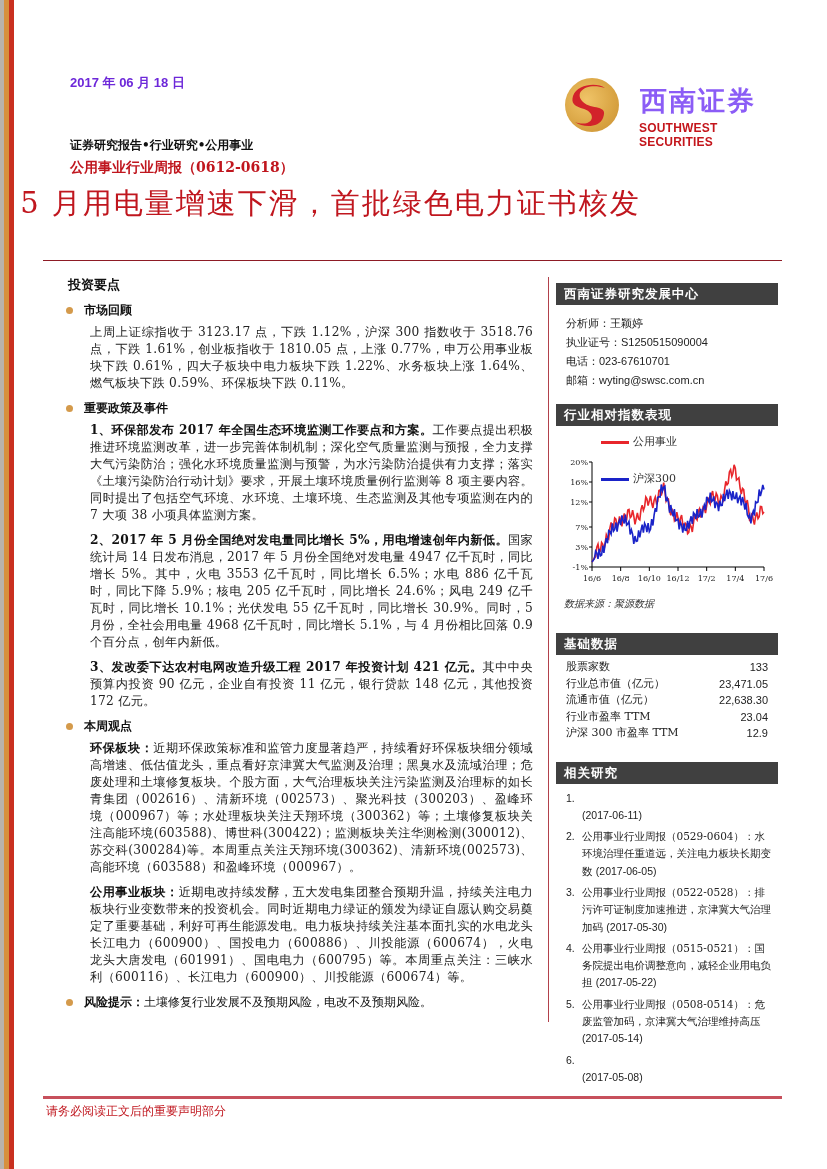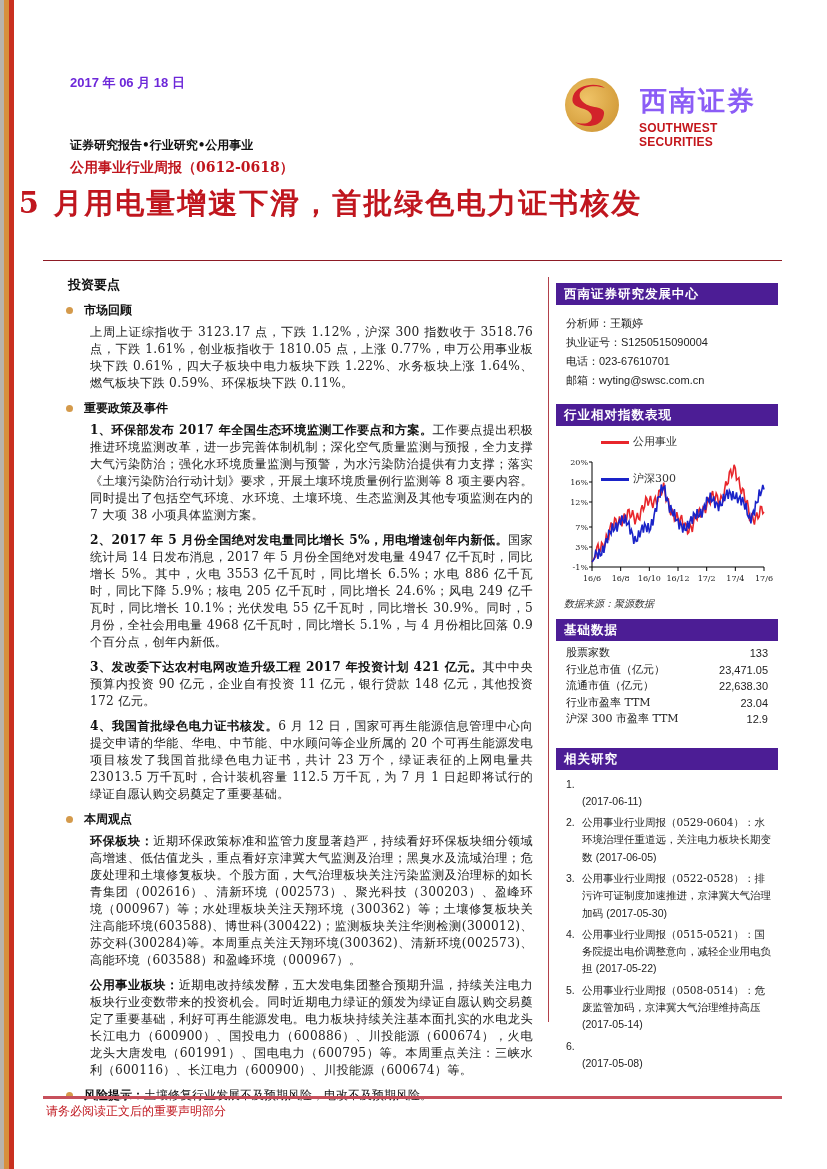--- a/index.html
+++ b/index.html
@@ -9,35 +9,35 @@
     background:linear-gradient(90deg,#b9b3ad 0,#b9b3ad 4px,#d7903e 4px,#d7903e 9px,#c9301f 9px,#c9301f 14px); }
   .hdr { position:absolute; left:70px; top:74px; }
   .hdr-date { font-family:"Liberation Sans", sans-serif; font-weight:bold; font-size:13px; color:#6d28d9; height:22px; }
   .hdr-cat { font-weight:bold; font-size:12px; color:#111; height:22px;margin-top:41px; }
   .hdr-report { font-weight:bold; font-size:14px; color:#c0161e; }
   .logo { position:absolute; left:565px; top:73px; width:215px; height:64px; }
   .logo-circle { position:absolute; left:0; top:5px; width:54px; height:54px; border-radius:50%;
      background:radial-gradient(circle at 40% 40%, #f0c468 0, #d9a443 60%, #c98f33 100%); overflow:hidden; }
   .logo-cn { position:absolute; left:75px; top:10px; font-size:27px; font-weight:bold; color:#8b5cf6; letter-spacing:2px; }
   .logo-en { position:absolute; left:74px; top:48px; font-family:"Liberation Sans", sans-serif; font-size:12px; font-weight:bold; color:#c4161c; letter-spacing:0.2px; }
-  .title { position:absolute; left:0; width:661px; top:184px; text-align:center; font-size:29px; font-weight:bold; color:#c0161e; letter-spacing:2px; }
+  .title { position:absolute; left:0; width:661px; top:184px; text-align:center; font-size:29px; font-weight:normal; color:#c0161e; letter-spacing:2px; }
   .rule-top { position:absolute; left:43px; top:260px; width:739px; height:1px; background:#8e1b25; }
   .col-div { position:absolute; left:548px; top:277px; width:1px; height:745px; background:#b2414b; }
   .rule-bottom { position:absolute; left:43px; top:1096px; width:739px; height:3px; background:#c7505c; }
   .footer { position:absolute; left:46px; top:1103px; font-size:12px; color:#c0161e; }
 
   .main { position:absolute; left:68px; top:276px; width:465px; font-size:12.2px; line-height:17px; }
   .main h3 { margin:0 0 9px 0; font-size:13px; font-weight:bold; color:#111; }
   .bullet { position:relative; padding-left:22px; font-weight:bold; font-size:12px; margin:0 0 5px -6px; color:#111; }
   .bullet .dot { position:absolute; left:4px; top:5px; width:7px; height:7px; border-radius:50%; background:#d49a4b; }
   .para { margin:0 0 8px 22px; text-align:justify; color:#222; letter-spacing:0.3px; }
   .para b { color:#111; }
 
   .side { position:absolute; left:556px; top:283px; width:222px; font-size:11px; }
-  .sec-head { background:#4c1d95; color:#fff; font-weight:bold; font-size:12.5px; height:22px; line-height:22px; padding-left:8px; letter-spacing:1px; }
+  .sec-head { background:#404040; color:#fff; font-weight:bold; font-size:12.5px; height:22px; line-height:22px; padding-left:8px; letter-spacing:1px; }
   .info { padding:10px 0 0 10px; line-height:18px; font-size:11px; color:#222; }
   .info .mono { font-family:"Liberation Sans", sans-serif; }
   .chart-wrap { position:relative; height:175px; }
   .legend { position:absolute; top:8px; left:45px; font-size:11px; color:#333; display:flex; gap:22px;flex-direction:column; }
   .legend span.sw { display:inline-block; width:28px; height:3px; vertical-align:middle; margin-right:4px; }
   .src { font-size:10px; font-style:italic; color:#333; padding:0 0 0 8px; margin-top:-4px; }
   .kv { padding:4px 10px 0 10px; }
   .kv-row { display:flex; justify-content:space-between; line-height:16.5px; font-size:11px;align-items:center; }
   .kv-row .v { font-family:"Liberation Sans", sans-serif; }
   .rel { padding:6px 6px 0 10px; margin:0; list-style:none; }
@@ -73,21 +73,20 @@
 <div class="main">
   <h3>投资要点</h3>
 
   <div class="bullet"><span class="dot"></span><span>市场回顾</span></div>
   <p class="para"><span>上周上证综指收于 3123.17 点，下跌 1.12%，沪深 300 指数收于 3518.76 点，下跌 1.61%，创业板指收于 1810.05 点，上涨 0.77%，申万公用事业板块下跌 0.61%，四大子板块中电力板块下跌 1.22%、水务板块上涨 1.64%、燃气板块下跌 0.59%、环保板块下跌 0.11%。</span></p>
 
   <div class="bullet"><span class="dot"></span><span>重要政策及事件</span></div>
   <p class="para"><b>1、环保部发布 2017 年全国生态环境监测工作要点和方案。</b><span>工作要点提出积极推进环境监测改革，进一步完善体制机制；深化空气质量监测与预报，全力支撑大气污染防治；强化水环境质量监测与预警，为水污染防治提供有力支撑；落实《土壤污染防治行动计划》要求，开展土壤环境质量例行监测等 8 项主要内容。同时提出了包括空气环境、水环境、土壤环境、生态监测及其他专项监测在内的 7 大项 38 小项具体监测方案。</span></p>
   <p class="para"><b>2、2017 年 5 月份全国绝对发电量同比增长 5%，用电增速创年内新低。</b><span>国家统计局 14 日发布消息，2017 年 5 月份全国绝对发电量 4947 亿千瓦时，同比增长 5%。其中，火电 3553 亿千瓦时，同比增长 6.5%；水电 886 亿千瓦时，同比下降 5.9%；核电 205 亿千瓦时，同比增长 24.6%；风电 249 亿千瓦时，同比增长 10.1%；光伏发电 55 亿千瓦时，同比增长 30.9%。同时，5 月份，全社会用电量 4968 亿千瓦时，同比增长 5.1%，与 4 月份相比回落 0.9 个百分点，创年内新低。</span></p>
   <p class="para"><b>3、发改委下达农村电网改造升级工程 2017 年投资计划 421 亿元。</b><span>其中中央预算内投资 90 亿元，企业自有投资 11 亿元，银行贷款 148 亿元，其他投资 172 亿元。</span></p>
-  <p class="para"><b>4、我国首批绿色电力证书核发。</b><span>6 月 12 日，国家可再生能源信息管理中心向提交申请的华能、华电、中节能、中水顾问等企业所属的 20 个可再生能源发电项目核发了我国首批绿色电力证书，共计 23 万个，绿证表征的上网电量共 23013.5 万千瓦时，合计装机容量 112.5 万千瓦，为 7 月 1 日起即将试行的绿证自愿认购交易奠定了重要基础。</span></p>
 
   <div class="bullet"><span class="dot"></span><span>本周观点</span></div>
   <p class="para"><b>环保板块：</b><span>近期环保政策标准和监管力度显著趋严，持续看好环保板块细分领域高增速、低估值龙头，重点看好京津冀大气监测及治理；黑臭水及流域治理；危废处理和土壤修复板块。个股方面，大气治理板块关注污染监测及治理标的如长青集团（002616）、清新环境（002573）、聚光科技（300203）、盈峰环境（000967）等；水处理板块关注天翔环境（300362）等；土壤修复板块关注高能环境(603588)、博世科(300422)；监测板块关注华测检测(300012)、苏交科(300284)等。本周重点关注天翔环境(300362)、清新环境(002573)、高能环境（603588）和盈峰环境（000967）。</span></p>
   <p class="para"><b>公用事业板块：</b><span>近期电改持续发酵，五大发电集团整合预期升温，持续关注电力板块行业变数带来的投资机会。同时近期电力绿证的颁发为绿证自愿认购交易奠定了重要基础，利好可再生能源发电。电力板块持续关注基本面扎实的水电龙头长江电力（600900）、国投电力（600886）、川投能源（600674），火电龙头大唐发电（601991）、国电电力（600795）等。本周重点关注：三峡水利（600116）、长江电力（600900）、川投能源（600674）等。</span></p>
 
   <div class="bullet" style="font-weight:normal"><span class="dot"></span><b>风险提示：</b><span style="font-weight:normal">土壤修复行业发展不及预期风险，电改不及预期风险。</span></div>
 </div>
 
 <div class="side">
   <div class="sec-head">西南证券研究发展中心</div>
@@ -132,21 +131,21 @@
         <line x1="179.33333333333334" y1="141" x2="179.33333333333334" y2="145" stroke="#000"></line>
         <text x="179.33333333333334" y="155" font-size="8" text-anchor="middle" font-family="DejaVu Serif, serif" fill="#222">17/4</text>
         <line x1="208" y1="141" x2="208" y2="145" stroke="#000"></line>
         <text x="208" y="155" font-size="8" text-anchor="middle" font-family="DejaVu Serif, serif" fill="#222">17/6</text>
         <polyline points="36.0,136.0 37.2,133.9 38.4,131.8 39.6,130.9 40.8,121.1 42.0,118.1 43.2,125.6 44.4,124.9 45.6,116.4 46.8,118.2 47.9,124.4 49.1,117.8 50.3,108.6 51.5,111.6 52.7,112.9 53.9,102.2 55.1,96.3 56.3,102.0 57.5,101.1 58.7,92.0 59.9,93.1 61.1,101.1 62.3,97.8 63.5,90.4 64.7,94.7 65.9,100.3 67.1,92.9 68.3,87.4 69.4,93.4 70.6,93.7 71.8,84.1 73.0,83.5 74.2,91.7 75.4,90.4 76.6,84.2 77.8,90.1 79.0,98.4 80.2,92.6 81.4,87.0 82.6,92.9 83.8,93.9 85.0,83.3 86.2,79.1 87.4,84.4 88.6,80.8 89.8,70.9 90.9,72.8 92.1,79.6 93.3,74.9 94.5,69.9 95.7,77.3 96.9,82.0 98.1,74.3 99.3,71.0 100.5,77.5 101.7,75.4 102.9,64.6 104.1,63.9 105.3,69.5 106.5,64.1 107.7,56.7 108.9,65.7 110.1,75.0 111.3,72.3 112.4,73.0 113.6,84.7 114.8,89.3 116.0,83.4 117.2,85.6 118.4,94.7 119.6,92.7 120.8,86.1 122.0,92.0 123.2,98.0 124.4,92.3 125.6,89.1 126.8,98.4 128.0,103.2 129.2,97.2 130.4,98.4 131.6,107.6 132.8,106.3 133.9,98.0 135.1,100.5 136.3,106.0 137.5,96.9 138.7,88.0 139.9,92.1 141.1,94.0 142.3,85.1 143.5,82.7 144.7,90.6 145.9,89.9 147.1,80.9 148.3,81.9 149.5,87.1 150.7,79.7 151.9,71.4 153.1,75.2 154.3,78.0 155.4,69.0 156.6,65.1 157.8,72.9 159.0,74.3 160.2,67.2 161.4,69.8 162.6,79.0 163.8,76.5 165.0,69.6 166.2,72.0 167.4,74.3 168.6,63.6 169.8,55.3 171.0,58.7 172.2,57.1 173.4,45.9 174.6,43.6 175.8,50.3 176.9,47.2 178.1,38.9 179.3,42.1 180.5,54.1 181.7,53.0 182.9,51.8 184.1,62.1 185.3,68.0 186.5,62.4 187.7,63.7 188.9,74.9 190.1,77.7 191.3,74.1 192.5,82.2 193.7,95.2 194.9,91.7 196.1,87.0 197.3,94.1 198.4,98.6 199.6,90.4 200.8,86.5 202.0,92.7 203.2,90.8 204.4,80.5 205.6,80.7 206.8,87.5 208.0,86.0" fill="none" stroke="#e8262b" stroke-width="1.6"></polyline>
         <polyline points="36.0,136.0 37.2,134.3 38.4,132.7 39.6,125.0 40.8,126.8 42.0,132.9 43.2,122.9 44.4,129.8 45.6,129.0 46.8,119.5 47.9,126.8 49.1,118.1 50.3,112.1 51.5,117.3 52.7,104.5 53.9,105.5 55.1,108.2 56.3,97.4 57.5,105.1 58.7,103.4 59.9,96.5 61.1,105.7 62.3,97.3 63.5,94.2 64.7,99.1 65.9,89.4 67.1,94.4 68.3,97.5 69.4,88.7 70.6,99.0 71.8,97.9 73.0,95.4 74.2,108.5 75.4,103.9 76.6,108.1 77.8,117.9 79.0,110.0 80.2,115.4 81.4,115.0 82.6,104.3 83.8,111.4 85.0,104.3 86.2,98.6 87.4,106.7 88.6,97.2 89.8,99.9 90.9,106.2 92.1,97.2 93.3,105.7 94.5,103.3 95.7,93.1 96.9,99.5 98.1,89.1 99.3,82.2 100.5,85.8 101.7,71.3 102.9,70.8 104.1,71.1 105.3,58.5 106.5,64.8 107.7,61.2 108.9,60.2 110.1,75.2 111.3,72.4 112.4,75.9 113.6,86.6 114.8,79.0 116.0,86.3 117.2,90.4 118.4,83.1 119.6,94.7 120.8,94.0 122.0,93.0 123.2,103.4 124.4,96.3 125.6,99.0 126.8,106.7 128.0,97.4 129.2,104.3 130.4,104.4 131.6,94.9 132.8,102.7 133.9,95.5 135.1,90.3 136.3,97.9 137.5,86.7 138.7,88.4 139.9,93.0 141.1,83.0 142.3,91.1 143.5,90.3 144.7,82.8 145.9,91.6 147.1,83.1 148.3,78.9 149.5,84.0 150.7,70.9 151.9,73.8 153.1,76.3 154.3,66.5 155.4,75.8 156.6,74.5 157.8,70.4 159.0,82.2 160.2,76.2 161.4,77.5 162.6,85.2 163.8,74.8 165.0,79.6 166.2,79.3 167.4,67.9 168.6,75.0 169.8,69.1 171.0,63.7 172.2,72.9 173.4,64.6 174.6,67.2 175.8,74.3 176.9,65.1 178.1,72.5 179.3,72.4 180.5,66.3 181.7,77.2 182.9,72.2 184.1,69.9 185.3,79.3 186.5,71.0 187.7,76.2 188.9,83.5 190.1,76.9 191.3,88.9 192.5,91.5 193.7,88.6 194.9,97.4 196.1,88.7 197.3,84.9 198.4,89.6 199.6,75.8 200.8,76.7 202.0,76.0 203.2,63.5 204.4,70.0 205.6,65.3 206.8,58.9 208.0,63.5" fill="none" stroke="#1a23c8" stroke-width="1.6"></polyline>
       </svg>
   </div>
   <div class="src">数据来源：聚源数据</div>
 
-  <div class="sec-head" style="margin-top:8px">基础数据</div>
+  <div class="sec-head" style="margin-top:22px">基础数据</div>
   <div class="kv">
     <div class="kv-row">
         <span>股票家数</span>
         <span class="v">133</span>
       </div>
     <div class="kv-row">
         <span>行业总市值（亿元）</span>
         <span class="v">23,471.05</span>
       </div>
     <div class="kv-row">

